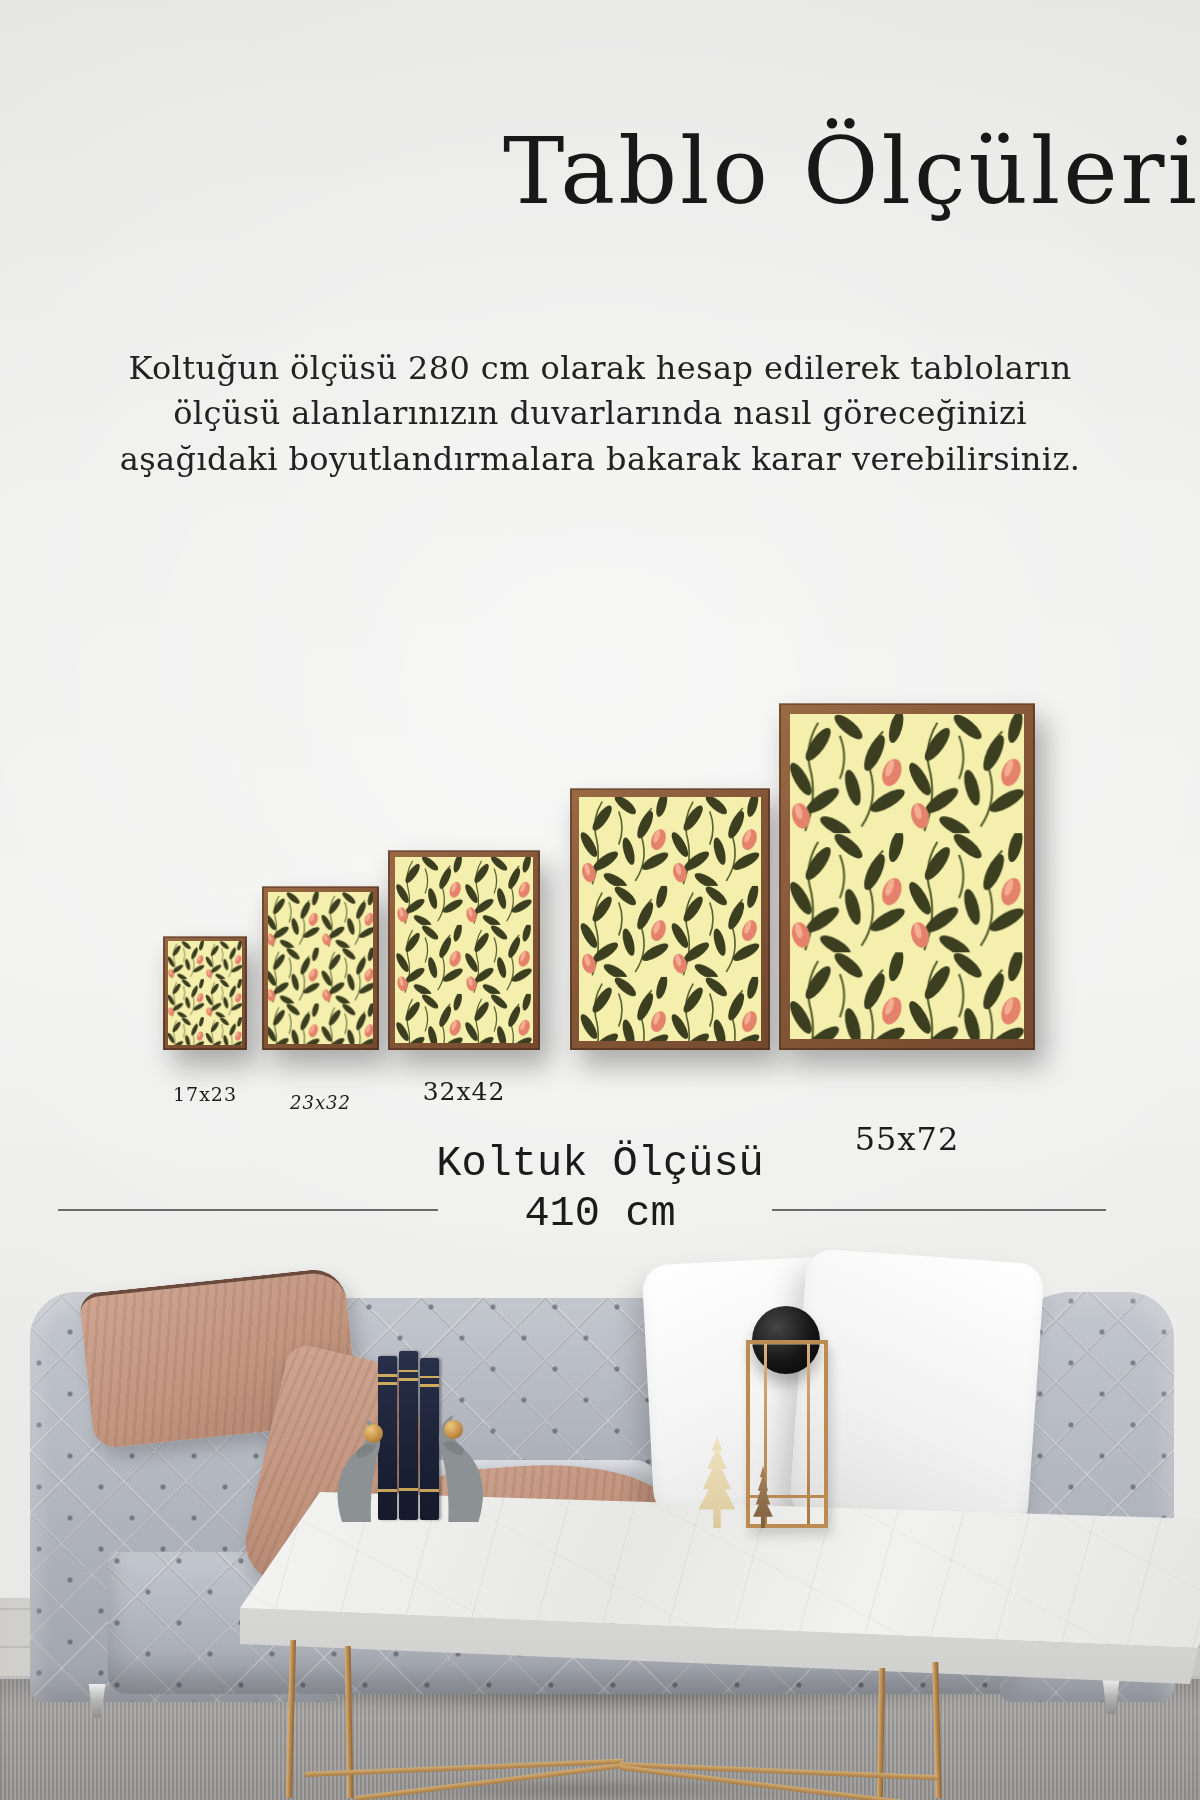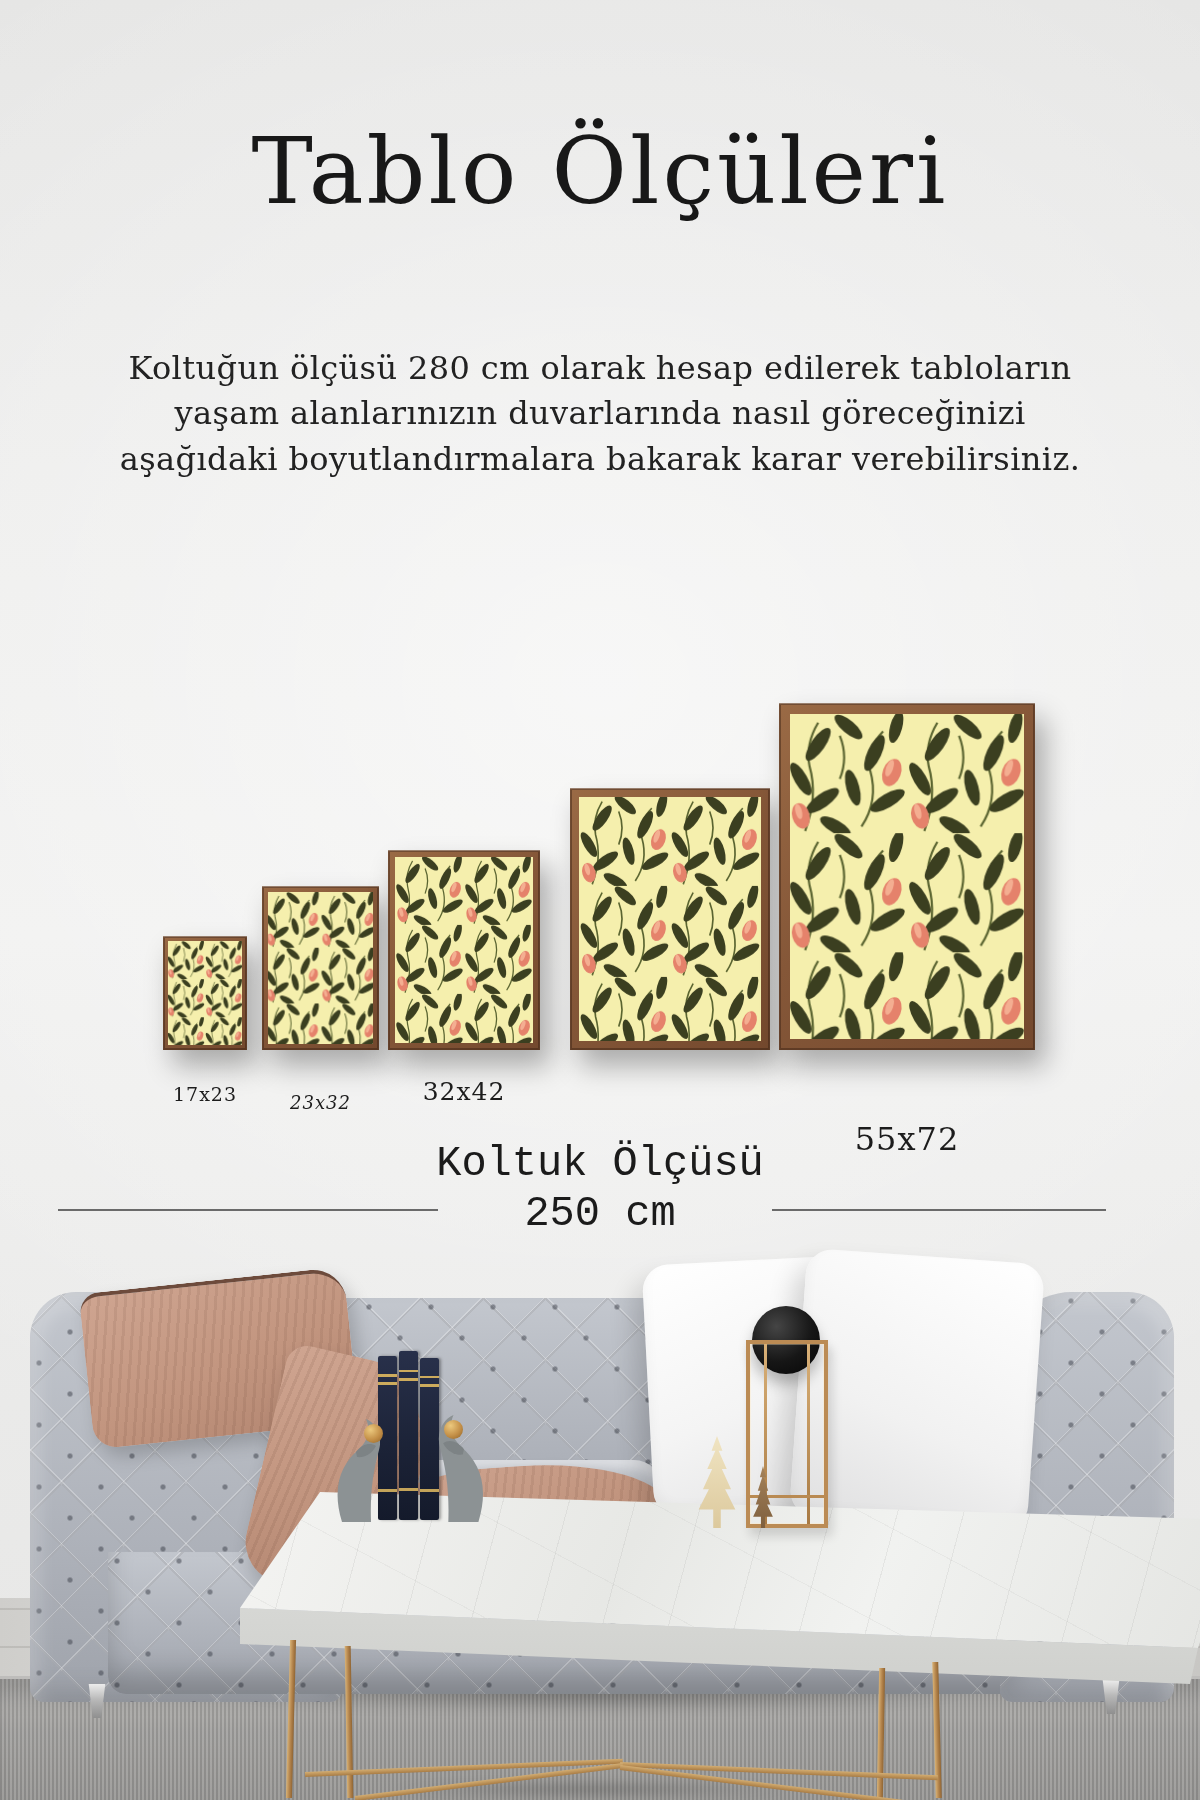--- a/index.html
+++ b/index.html
@@ -7,21 +7,21 @@
     position:relative;width:1200px;height:1800px;margin:0 auto;overflow:hidden;
     font-family:"DejaVu Serif", serif;background:#ededec;
   }
   
   .wall{position:absolute;inset:0;
     background:
       radial-gradient(140% 80% at 50% 38%, rgba(255,255,255,.55) 0%, rgba(255,255,255,0) 60%),
       linear-gradient(180deg,#e6e6e5 0%,#ececeb 26%,#f0f0ef 52%,#eaeae9 78%,#e7e7e6 100%);
   }
   
-  .title{position:absolute;left:0;top:118px;width:1200px;margin:0;text-align:center;
+  .title{position:absolute;left:0;top:118px;width:1200px;margin:0;text-align:right;
     font-size:92px;font-weight:400;letter-spacing:3px;color:#181818;}
   .intro{position:absolute;left:50px;top:346px;width:1100px;margin:0;text-align:center;
     font-size:32px;line-height:1.42;color:#222;letter-spacing:.4px;}
   
   .frames-row{position:absolute;inset:0;}
   .frame{position:absolute;box-sizing:border-box;
     background:linear-gradient(135deg,#9a6a45 0%,#855738 45%,#74492e 100%);
     box-shadow:10px 16px 26px rgba(0,0,0,.30), inset 0 1px 1px rgba(255,255,255,.35), inset 0 0 0 2px rgba(55,32,18,.45);}
   .frame svg{display:block;width:100%;height:100%;}
   .frame-label{position:absolute;text-align:center;color:#1c1c1c;letter-spacing:1px;}
@@ -145,21 +145,21 @@
 <body>
 
 <div class="canvas">
 
   <div class="wall"></div>
 
   <h1 class="title">Tablo Ölçüleri</h1>
 
   <p class="intro">
     <span>Koltuğun ölçüsü 280 cm olarak hesap edilerek tabloların</span><br>
-    <span>yaşam alanlarınızın duvarlarında nasıl göreceğinizi</span><br>
+    <span>ölçüsü alanlarınızın duvarlarında nasıl göreceğinizi</span><br>
     <span>aşağıdaki boyutlandırmalara bakarak karar verebilirsiniz.</span>
   </p>
 
   <div class="frames-row">
       <div class="frame" style="left: 163px; top: 936px; width: 84px; height: 114px; padding: 5px;">
         <svg viewBox="0 0 110 150" preserveAspectRatio="xMidYMid slice">
   <defs>
             <pattern id="pat0" width="55" height="55" patternUnits="userSpaceOnUse">
     <rect width="55" height="55" fill="#f5efad"></rect>
     <g stroke="#5a6430" stroke-width="1" fill="none">
@@ -318,21 +318,21 @@
   </pattern>
           </defs>
   <rect width="110" height="150" fill="url(#pat4)"></rect>
 </svg>
       </div>
       <div class="frame-label" style="left: 739px; top: 1120px; width: 336px; font-size: 32px;">55x72</div>
     </div>
 
   <div class="measure-text">
     <span>Koltuk Ölçüsü</span><br>
-    <span>250 cm</span>
+    <span>410 cm</span>
   </div>
   <div class="measure-rule rule-left"></div>
   <div class="measure-rule rule-right"></div>
 
   <div class="floor"></div>
   <div class="rug"></div>
   <div class="sofa-shadow"></div>
 
   <div class="arm-left tuft"></div>
   <div class="sofa-back tuft"></div>

